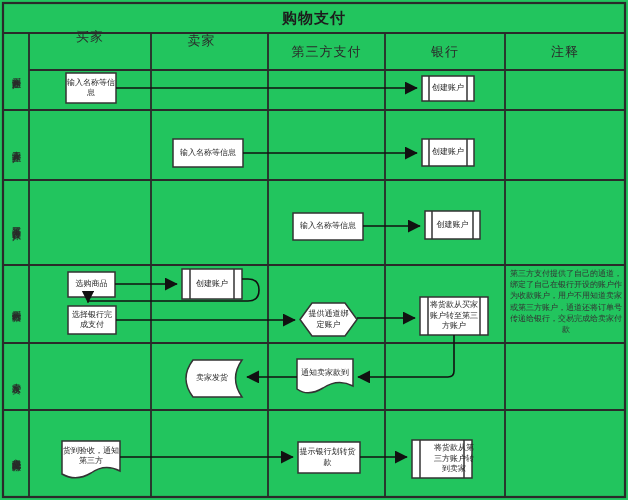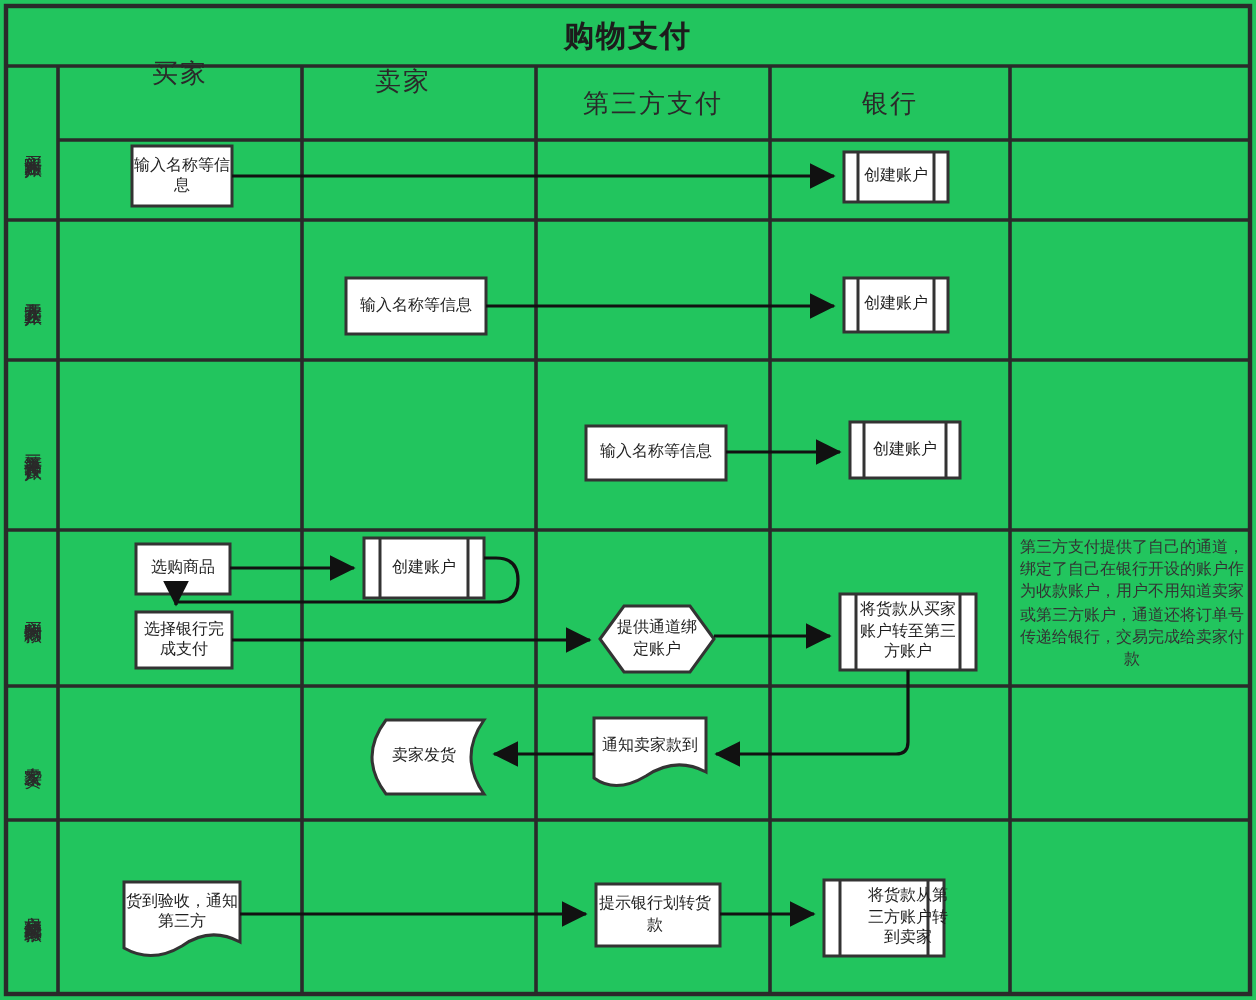--- a/index.html
+++ b/index.html
@@ -108,20 +108,21 @@
       <path d="M360,457 H407" marker-end="url(#arr)"></path>
     </g>
   </svg>
 
   <div class="txt title" style="left:3px;top:3px;width:622px;height:30px;">购物支付</div>
 
   <div class="txt colhead" style="left:29px;top:18px;width:122px;height:37px;">买家</div>
   <div class="txt colhead" style="left:151px;top:22px;width:101px;height:37px;">卖家</div>
   <div class="txt colhead" style="left:268px;top:33px;width:117px;height:37px;">第三方支付</div>
   <div class="txt colhead" style="left:385px;top:33px;width:120px;height:37px;">银行</div>
+  <div class="txt colhead" style="left:505px;top:33px;width:120px;height:37px;">注释</div>
 
   <div class="txt lane" style="left:3px;top:33px;width:26px;height:77px;">
       <span>买家注册账户</span>
     </div>
   <div class="txt lane" style="left:3px;top:110px;width:26px;height:70px;">
       <span>卖家开立账户</span>
     </div>
   <div class="txt lane" style="left:3px;top:180px;width:26px;height:85px;">
       <span>第三方平台开设账户</span>
     </div>

